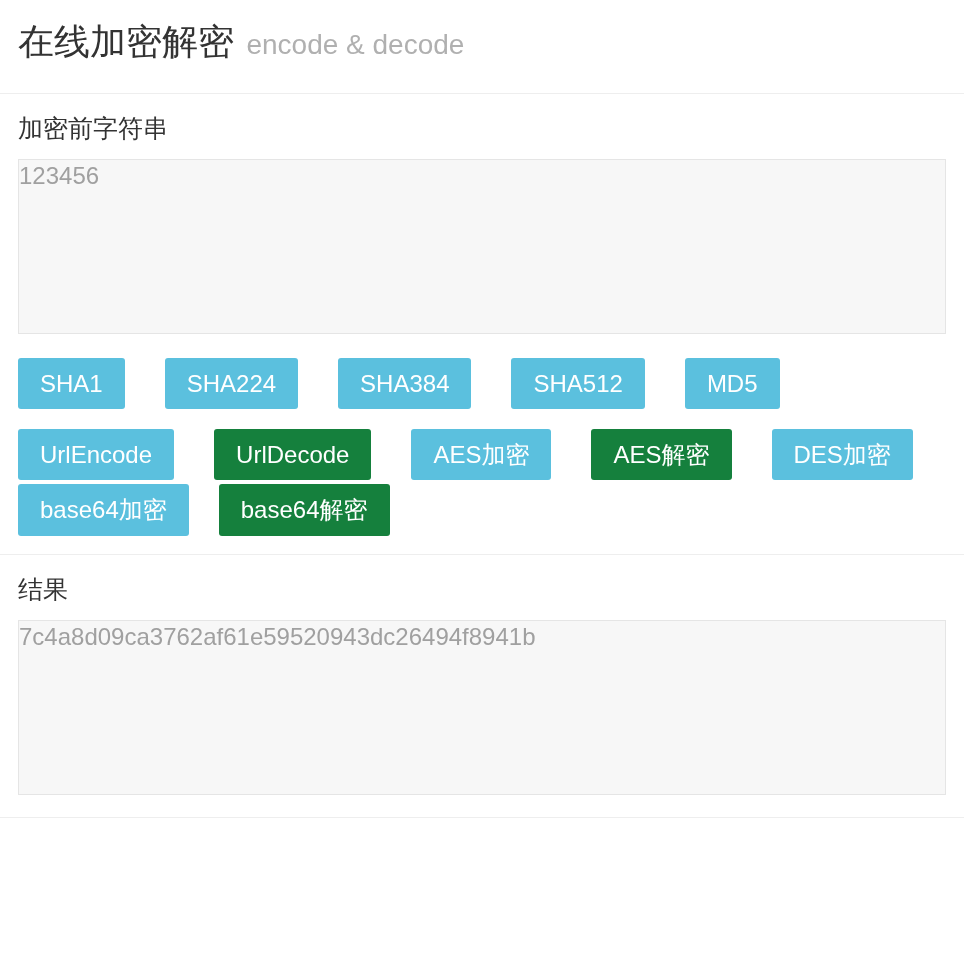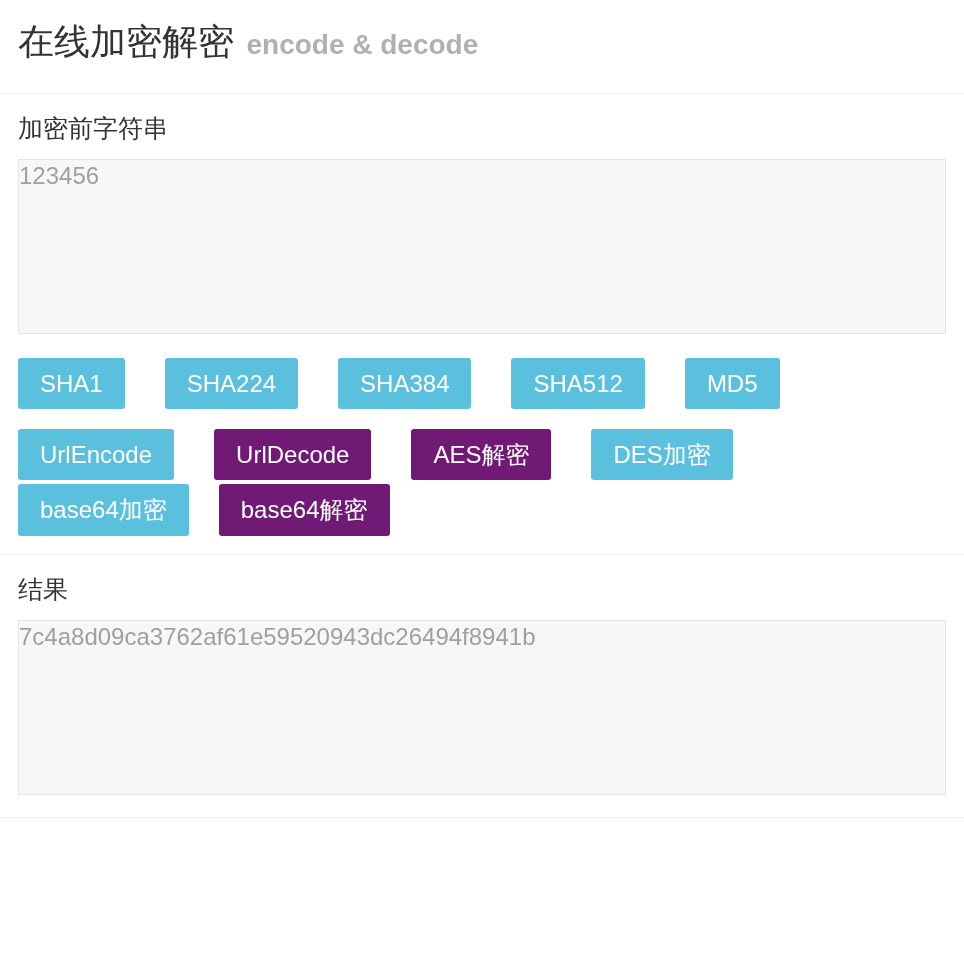--- a/index.html
+++ b/index.html
@@ -18,21 +18,21 @@
       border-bottom: 1px solid #eeeeee;
     }
     .header-title {
       font-size: 36px;
       color: #333333;
       font-weight: 400;
     }
     .header-subtitle {
       font-size: 28px;
       color: #b0b0b0;
-      font-weight: 700;
+      font-weight: 400;
       margin-left: 8px;
     }
     .section {
       padding: 18px;
       border-bottom: 1px solid #eeeeee;
     }
     .label {
       font-size: 25px;
       color: #333333;
       margin-bottom: 14px;
@@ -65,21 +65,21 @@
       border: none;
       border-radius: 3px;
       padding: 10px 22px;
       font-size: 24px;
       font-family: inherit;
       cursor: pointer;
       line-height: 1.3;
       white-space: nowrap;
     }
     .btn.danger {
-      background: #701a75;
+      background: #15803d;
     }
     .result-section {
       padding: 18px;
       border-bottom: 1px solid #eeeeee;
     }
   </style>
 </head>
 <body>
 
 <div class="header">
@@ -94,20 +94,21 @@
   <div class="button-row" id="row1" style="gap: 16px 40px;">
       <button class="btn">SHA1</button>
       <button class="btn">SHA224</button>
       <button class="btn">SHA384</button>
       <button class="btn">SHA512</button>
       <button class="btn">MD5</button>
     </div>
   <div class="button-row" id="row2" style="gap: 16px 40px;">
       <button class="btn">UrlEncode</button>
       <button class="btn danger">UrlDecode</button>
+      <button class="btn">AES加密</button>
       <button class="btn danger">AES解密</button>
       <button class="btn">DES加密</button>
     </div>
   <div class="button-row" id="row3" style="margin-top: 4px; gap: 16px 30px;">
       <button class="btn">base64加密</button>
       <button class="btn danger">base64解密</button>
     </div>
 </div>
 
 <div class="result-section">

